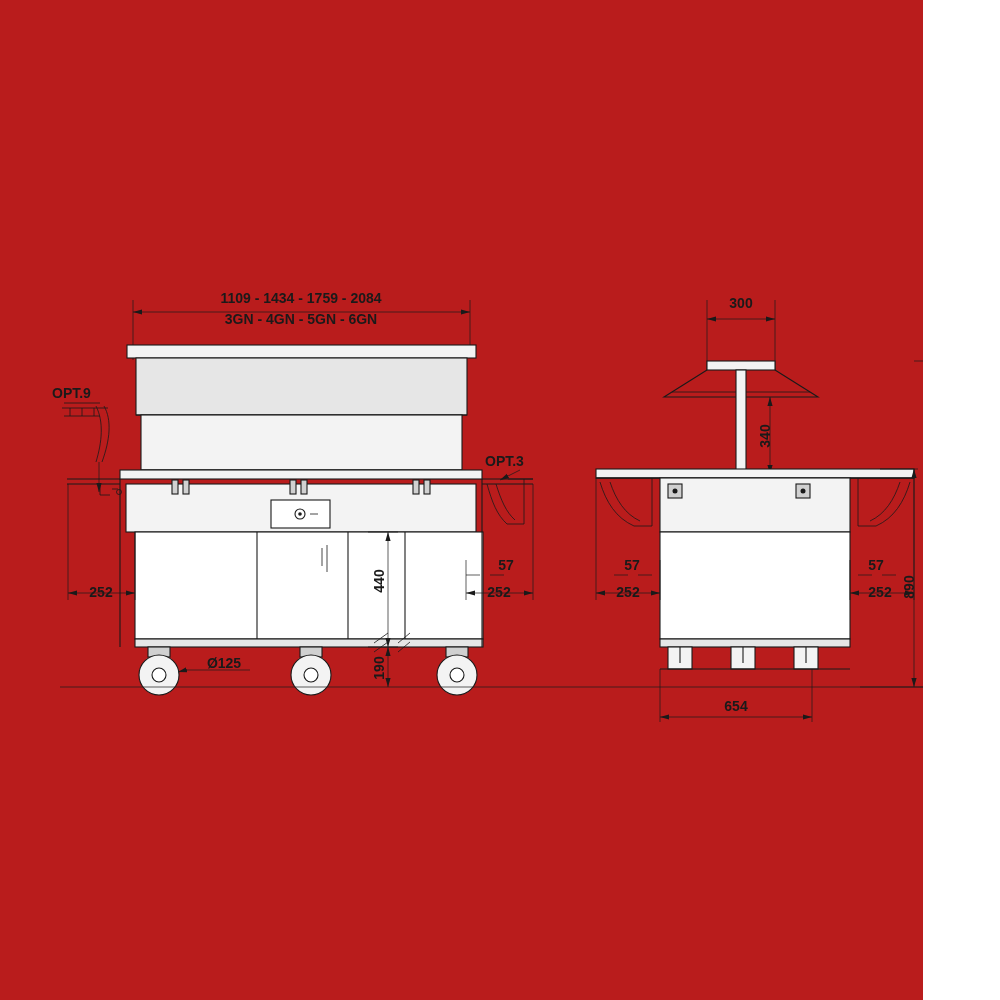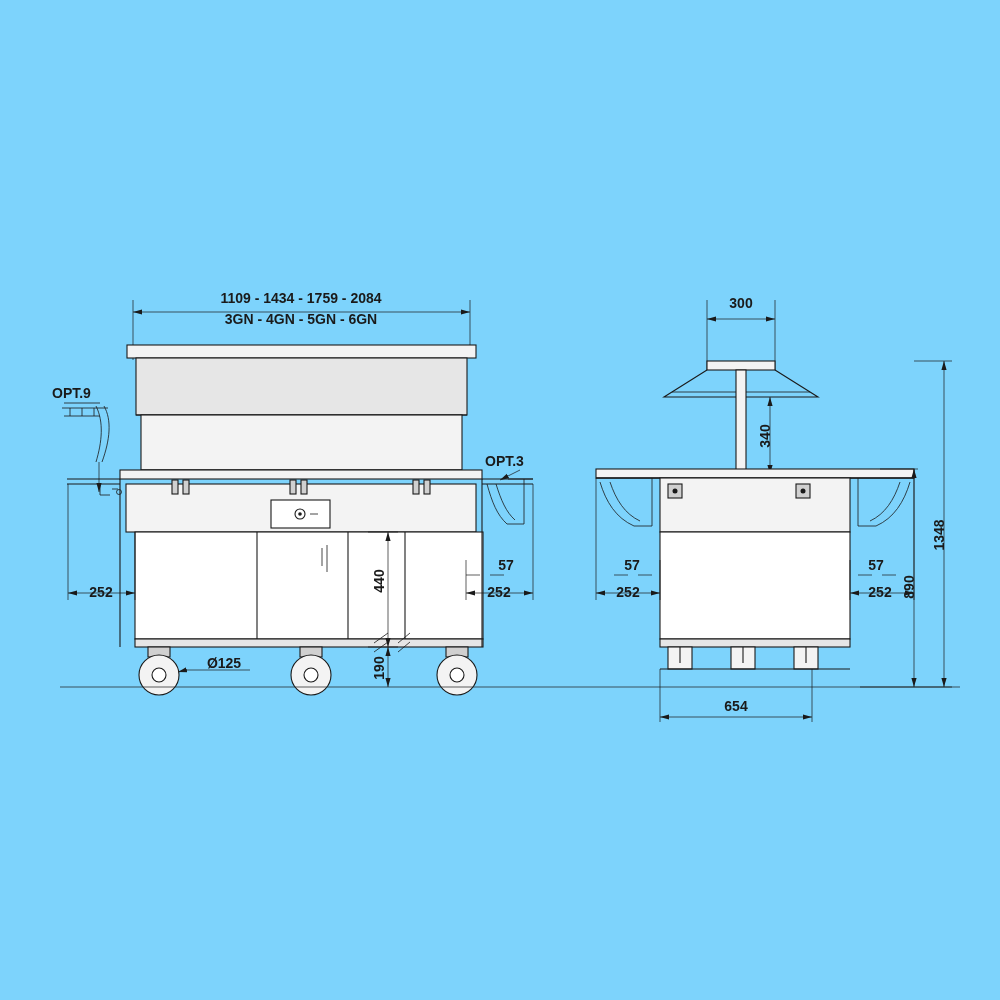--- a/index.html
+++ b/index.html
@@ -5,23 +5,23 @@
   html, body {
     margin: 0;
     padding: 0;
     background: #ffffff;
   }
   body {
     font-family: "Liberation Sans", sans-serif;
   }
   #stage {
     position: relative;
-    width: 1000px;
+    width: 923px;
     height: 1000px;
-    background: #7dd3fc;
+    background: #b91c1c;
     overflow: hidden;
   }
   svg.drawing {
     position: absolute;
     top: 0;
     left: 0;
     width: 1000px;
     height: 1000px;
   }
   .ln {

